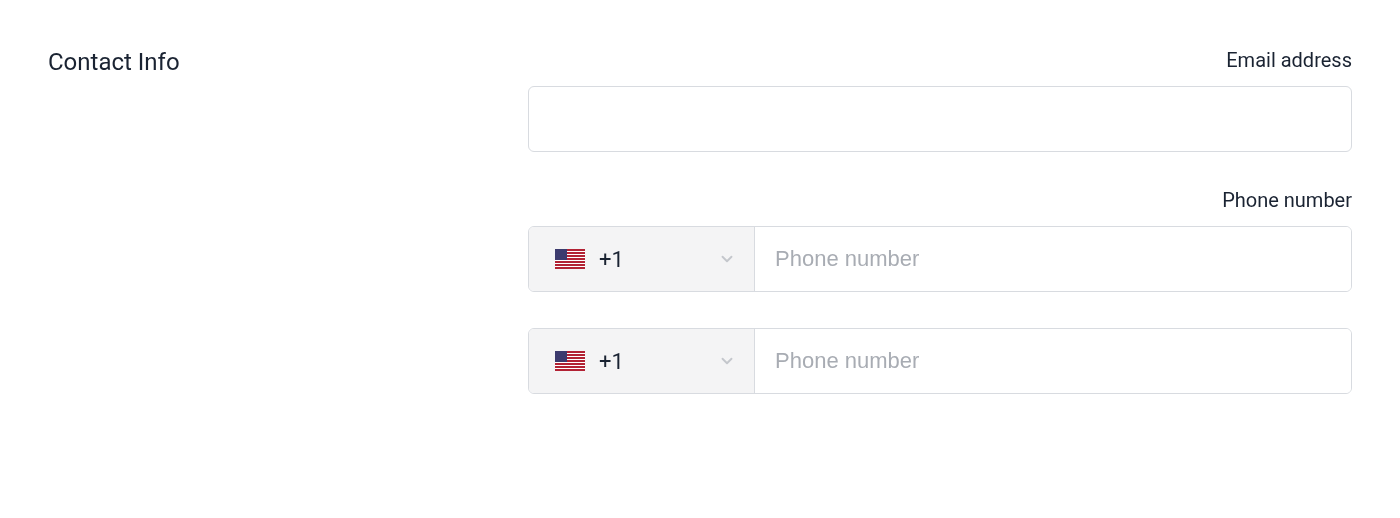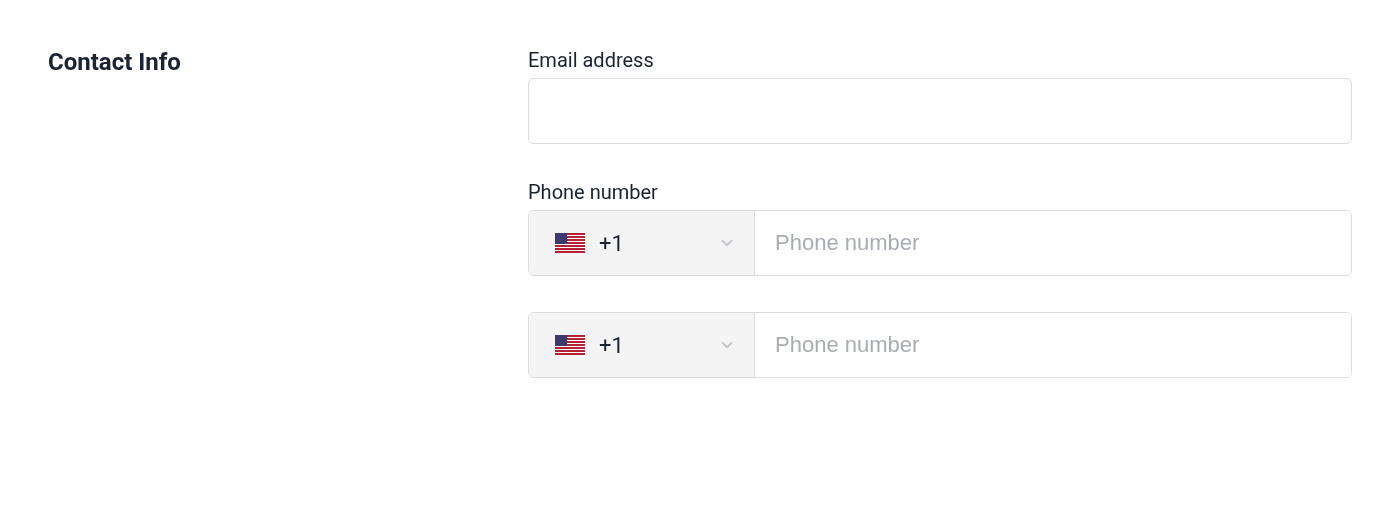--- a/index.html
+++ b/index.html
@@ -17,33 +17,34 @@
       display: flex;
       gap: 40px;
       max-width: 1350px;
     }
     .section-label {
       width: 440px;
       flex-shrink: 0;
     }
     .section-title {
       font-size: 24px;
-      font-weight: 700;
+      font-weight: 400;
       color: #1a2332;
     }
     .section-fields {
       flex: 1;
       display: flex;
       flex-direction: column;
       gap: 36px;
     }
     .field-group {
       display: flex;
       flex-direction: column;
-      gap: 6px;
+      gap: 14px;
+      align-items: flex-end;
     }
     .field-label {
       font-size: 20px;
       font-weight: 400;
       color: #1a2332;
     }
     .text-input {
       width: 100%;
       height: 66px;
       border: 1px solid #d8dbe0;

